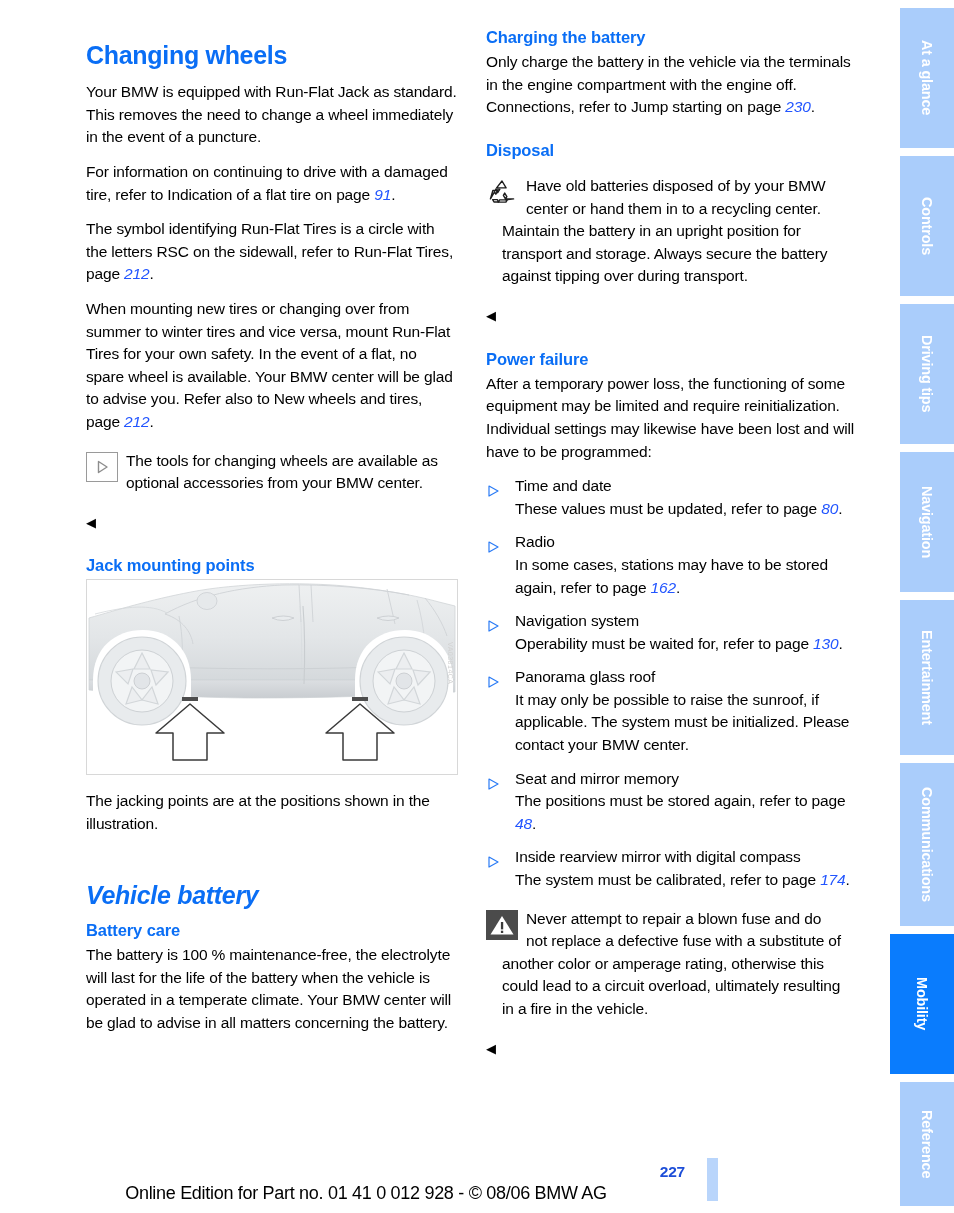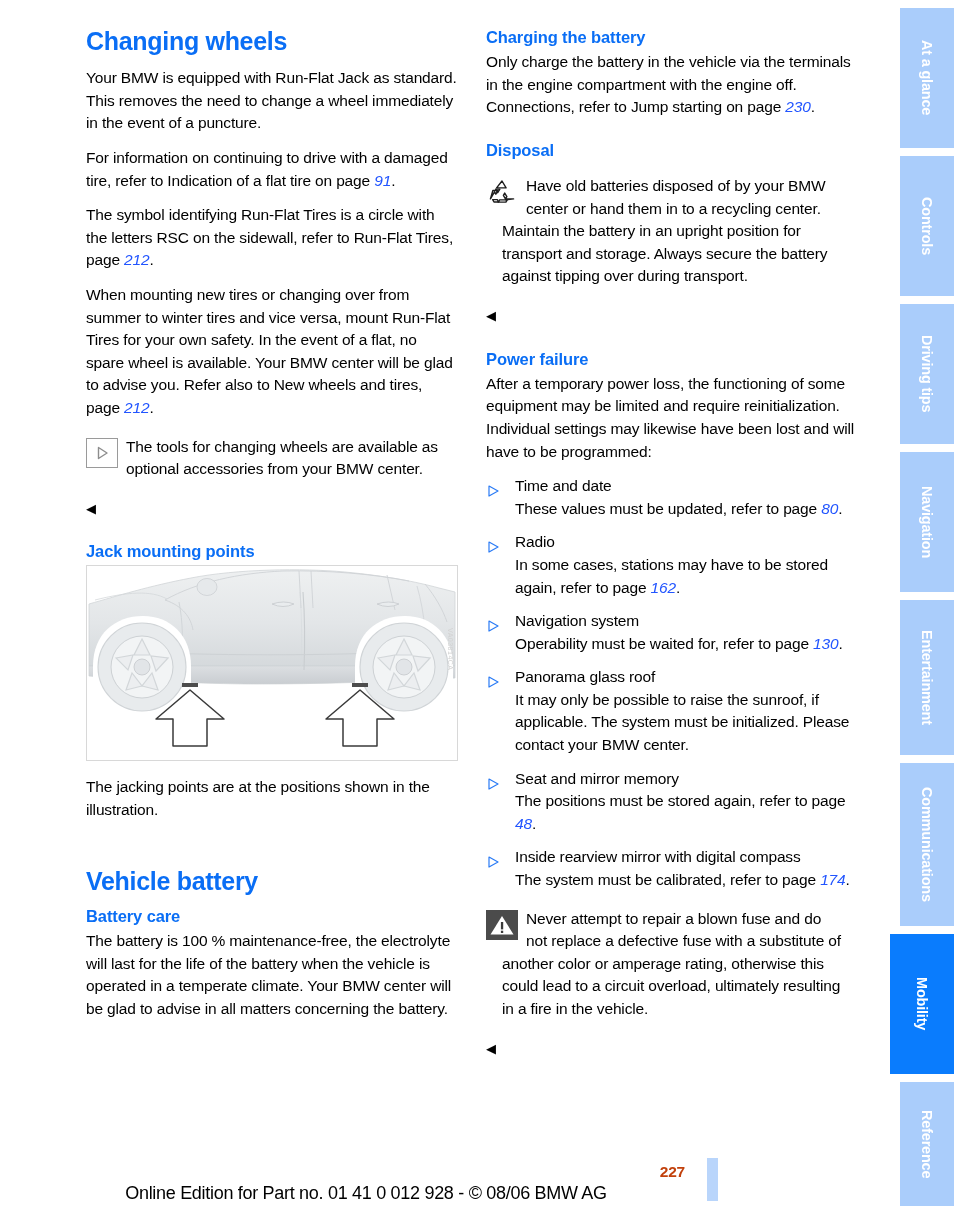--- a/index.html
+++ b/index.html
@@ -17,24 +17,24 @@
   .col{position:absolute;top:28px;width:372px;}
   .col-left{left:86px;}
   .col-right{left:486px;}
 
   
   h1.sec{
     color:#0a6ef5;
     font-size:25px;
     font-weight:bold;
     letter-spacing:-0.3px;
-    margin:0 0 13px 0;
+    margin:14px 0 13px 0;
     line-height:1.05;
   }
-  h1.sec.spaced{margin-top:46px;}
+  h1.sec.spaced{margin-top:46px;font-style:italic;}
   h2.sub{
     color:#0a6ef5;
     font-size:16.5px;
     font-weight:bold;
     letter-spacing:-0.1px;
     margin:22px 0 5px 0;
     line-height:1.1;
   }
   h2.sub.first{margin-top:0;}
   p.body{
@@ -125,21 +125,21 @@
     width:64px;
     background:#0a7cfd;
   }
 
   
   .footer{
     position:absolute;left:0;bottom:0;width:890px;height:60px;
   }
   .pageno{
     position:absolute;right:205px;bottom:32px;
-    font-size:15.5px;font-weight:bold;color:#c2410c;
+    font-size:15.5px;font-weight:bold;color:#1d4ed8;
     letter-spacing:-0.2px;
   }
   .footline{
     position:absolute;left:0;right:158px;bottom:9px;
     text-align:center;
     font-size:18px;color:#000;letter-spacing:-0.3px;
   }
   .footbar{
     position:absolute;right:172px;bottom:12px;
     width:11px;height:43px;background:#b9d5fb;

